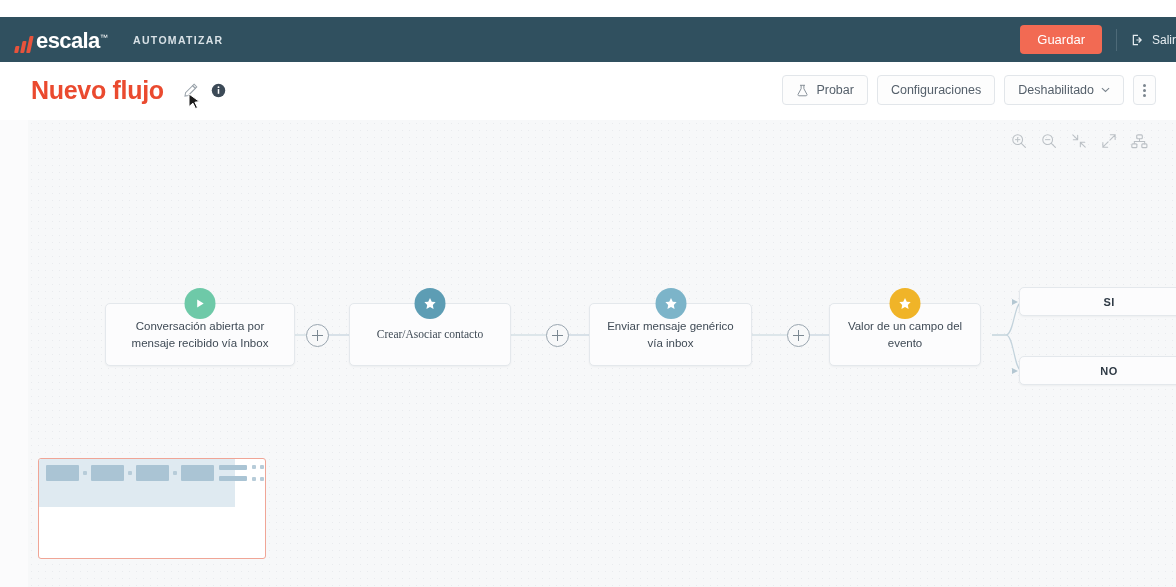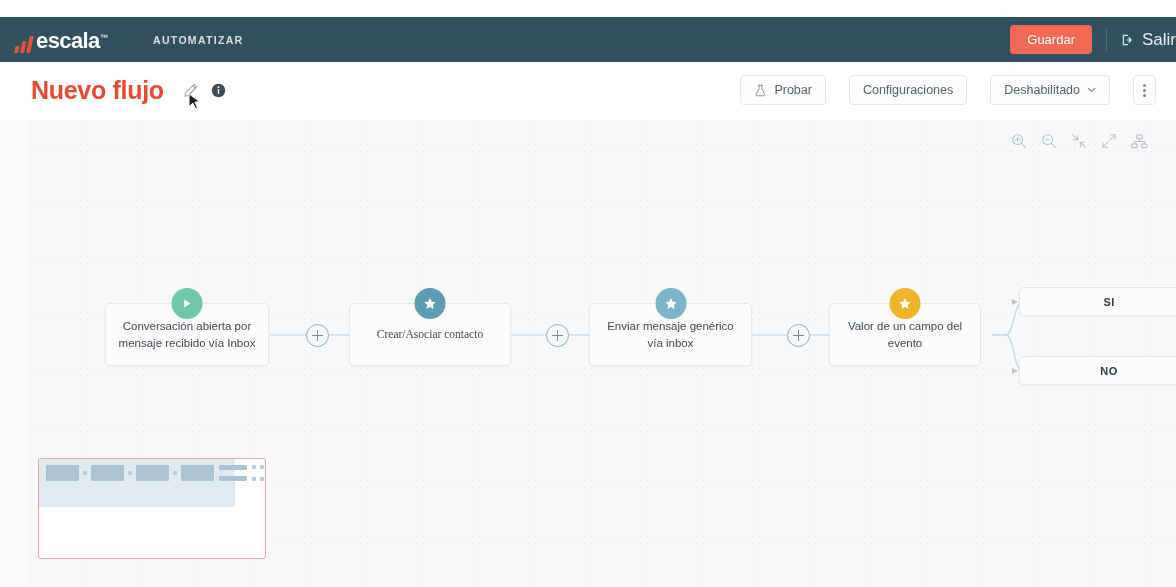--- a/index.html
+++ b/index.html
@@ -26,54 +26,54 @@
   .logo-bars i:nth-child(1) { height: 7px; }
   .logo-bars i:nth-child(2) { height: 12px; }
   .logo-bars i:nth-child(3) { height: 17px; }
   .logo-text {
     color: #ffffff; font-size: 22px; font-weight: bold; letter-spacing: -0.6px;
     line-height: 22px; position: relative;
   }
   .logo-tm { font-size: 8px; vertical-align: super; font-weight: normal; }
 
   .nav-item {
-    margin-left: 46px; color: #d8e1e6; font-size: 10.5px;
+    margin-left: 26px; color: #d8e1e6; font-size: 10.5px;
     letter-spacing: 1.3px; font-weight: bold;
   }
 
   .topbar-right {
     margin-left: auto; display: flex; align-items: center; 
   }
   .btn-guardar {
     background: #f26a53; color: #ffffff; border: none; border-radius: 4px;
     font-size: 13px; padding: 7px 17px; font-family: inherit; cursor: pointer;
   }
   .topbar-div { width: 1px; height: 22px; background: #4d6a78; margin: 0 14px; }
   .btn-salir {
     display: flex; align-items: center; gap: 7px; color: #e6edf1;
-    font-size: 17px; cursor: pointer; background: none; border: none;
+    font-size: 12px; cursor: pointer; background: none; border: none;
     font-family: inherit;
   }
 
   
   .titlerow {
     position: absolute; left: 0; top: 62px; width: 1176px; height: 56px;
     display: flex; align-items: center; background: #fff;
   }
   .page-title {
     margin-left: 31px; color: #ea4a2f; font-size: 25px; font-weight: bold;
     letter-spacing: -0.3px;
   }
   .title-icons { display: flex; align-items: center; gap: 12px; margin-left: 18px; position: relative; }
   .icon-pencil { cursor: pointer; display: block; }
   .icon-info { cursor: pointer; display: block; }
   .fake-cursor { position: absolute; left: 6px; top: 11px; pointer-events: none; }
 
   .titlerow-right {
-    margin-left: auto; display: flex; align-items: center; gap: 23px; margin-right: 20px;
+    margin-left: auto; display: flex; align-items: center; gap: 9px; margin-right: 20px;
   }
   .tbtn {
     border: 1px solid #e2e6ea; background: #fdfdfd; border-radius: 4px;
     height: 30px; display: flex; align-items: center; gap: 7px;
     padding: 0 13px; font-size: 12.5px; color: #55606b; cursor: pointer;
     font-family: inherit; white-space: nowrap;
   }
   .tbtn.kebab { padding: 0 9px; }
   .kebab-dots { display: flex; flex-direction: column; gap: 2px; align-items: center; }
   .kebab-dots span { width: 3px; height: 3px; border-radius: 50%; background: #7b858e; display: block; }
@@ -270,21 +270,21 @@
       <path d="M724 215 L759 215" stroke="#c3d3dc" stroke-width="1.2" fill="none"></path>
       <path d="M782 215 L801 215" stroke="#c3d3dc" stroke-width="1.2" fill="none"></path>
       <polygon points="801,212 807,215 801,218" fill="#b4c7d2"></polygon>
 
       <path d="M964 215 L978 215 C986 215 986 182 994 182" stroke="#c3d3dc" stroke-width="1.2" fill="none"></path>
       <polygon points="984,179 990,182 984,185" fill="#b4c7d2"></polygon>
       <path d="M964 215 L978 215 C986 215 986 251 994 251" stroke="#c3d3dc" stroke-width="1.2" fill="none"></path>
       <polygon points="984,248 990,251 984,254" fill="#b4c7d2"></polygon>
     </svg>
 
-    <div class="node" style="left:77px; top:183px; width:164px; height:63px;">
+    <div class="node" style="left:77px; top:183px; width:190px; height:63px;">
       <div class="node-badge" style="background:#6ec9a8;">
         <svg width="13" height="13" viewBox="0 0 12 12">
           <polygon points="3.4,2.3 9.4,6 3.4,9.7" fill="#ffffff"></polygon>
         </svg>
       </div>
       <div class="node-label">Conversación abierta por mensaje recibido vía Inbox</div>
     </div>
 
     <div class="plus-btn" style="left:278px; top:204px;"></div>
 

